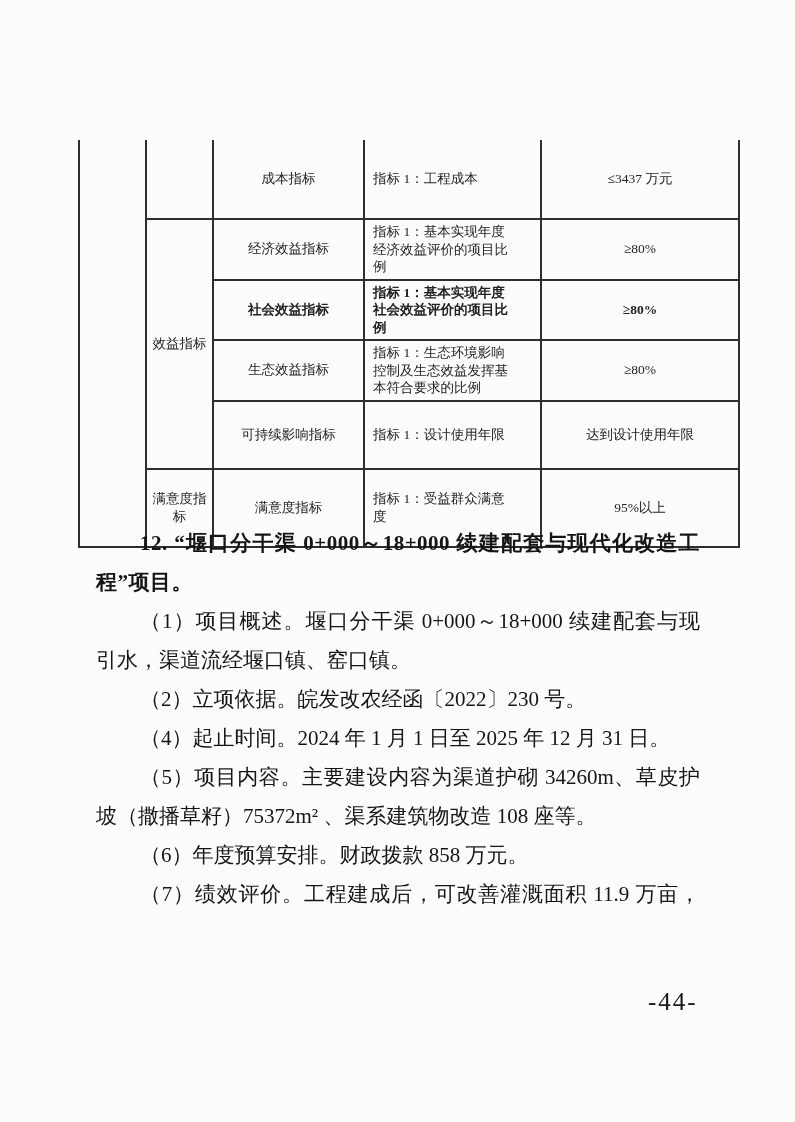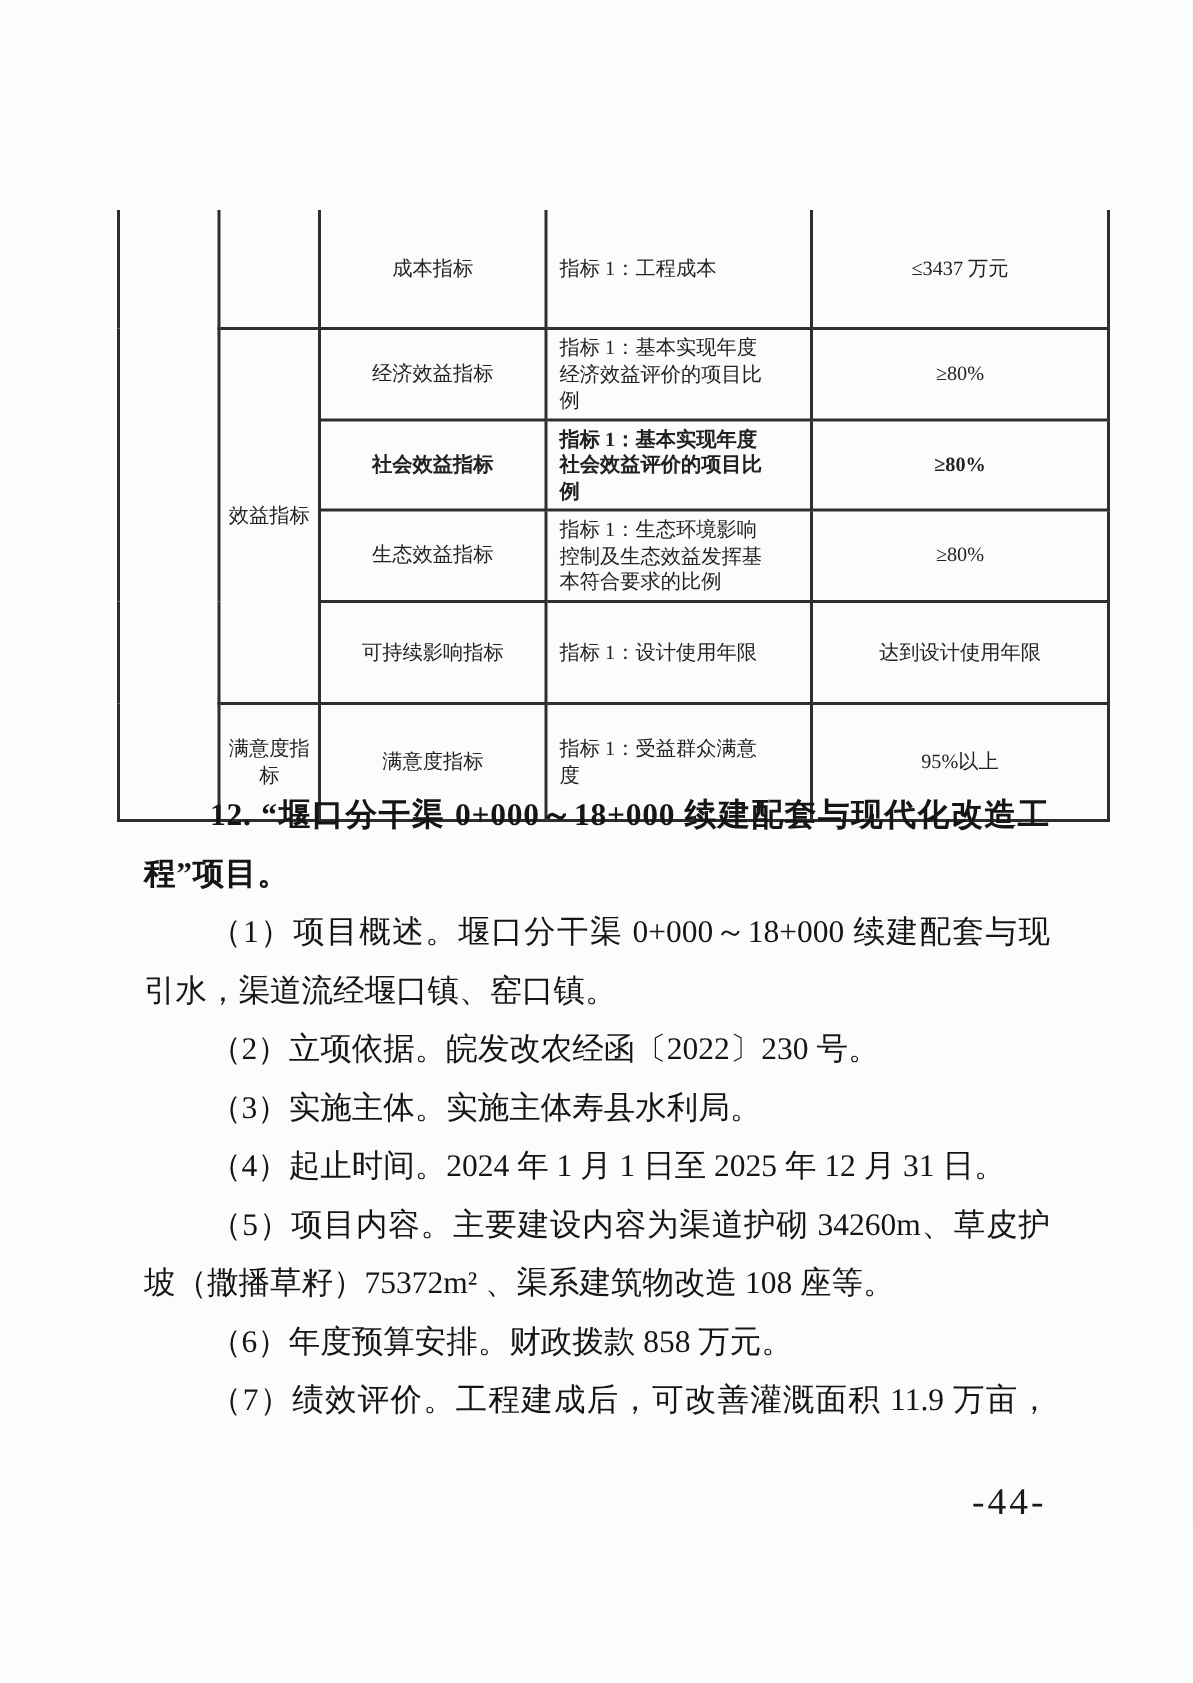--- a/index.html
+++ b/index.html
@@ -136,23 +136,20 @@
 
     <div class="para">
       <div class="line full ind2">（1）项目概述。堰口分干渠 0+000～18+000 续建配套与现</div>
       <div class="line">引水，渠道流经堰口镇、窑口镇。</div>
     </div>
 
     <div class="para">
       <div class="line ind2">（2）立项依据。皖发改农经函〔2022〕230 号。</div>
     </div>
 
-    <div class="para">
-      <div class="line ind2">（3）实施主体。实施主体寿县水利局。</div>
-    </div>
 
     <div class="para">
       <div class="line ind2">（4）起止时间。2024 年 1 月 1 日至 2025 年 12 月 31 日。</div>
     </div>
 
     <div class="para">
       <div class="line full ind2">（5）项目内容。主要建设内容为渠道护砌 34260m、草皮护</div>
       <div class="line">坡（撒播草籽）75372m² 、渠系建筑物改造 108 座等。</div>
     </div>
 

